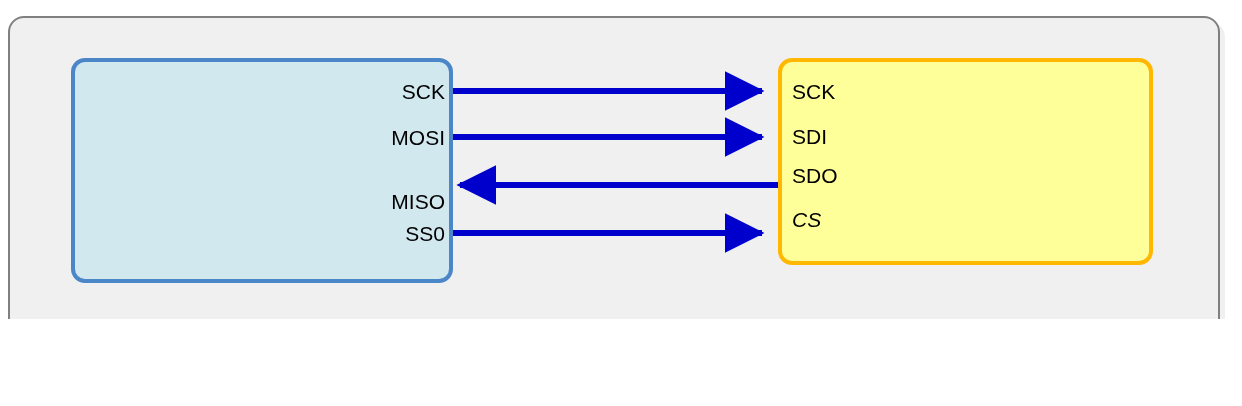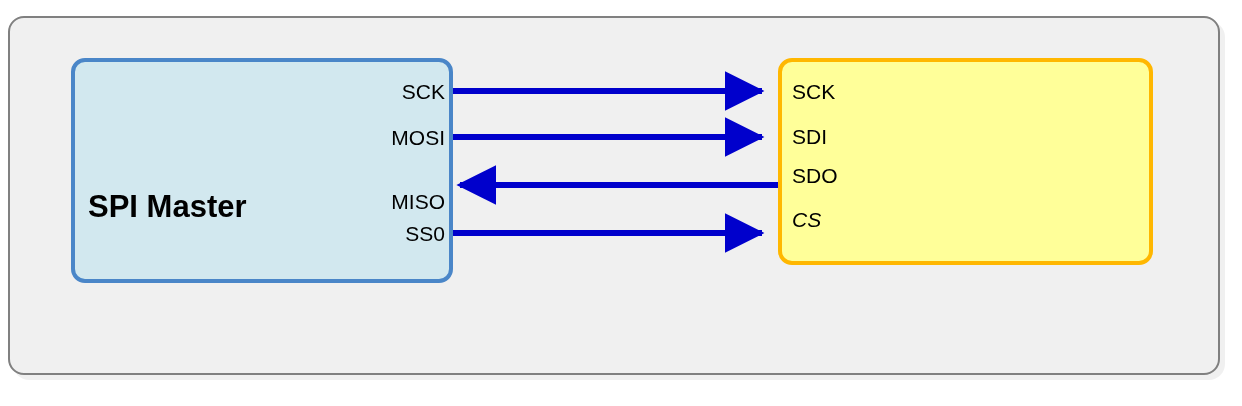--- a/index.html
+++ b/index.html
@@ -3,21 +3,21 @@
 <meta charset="utf-8">
 <style>
   html, body {
     margin: 0;
     padding: 0;
     background: #ffffff;
   }
   #canvas {
     position: relative;
     width: 1242px;
-    height: 406px;
+    height: 319px;
     background: #ffffff;
     font-family: "Liberation Sans", sans-serif;
     overflow: hidden;
   }
 
   
   .outer-frame {
     position: absolute;
     left: 8px;
     top: 16px;
@@ -140,21 +140,20 @@
     <div class="pin-label pin-left" style="top:223px;">SS0</div>
   </div>
 
   <div class="slave-pins">
     <div class="pin-label pin-right" style="top:81px;">SCK</div>
     <div class="pin-label pin-right" style="top:126px;">SDI</div>
     <div class="pin-label pin-right" style="top:165px;">SDO</div>
     <div class="pin-label pin-right" style="top:209px;font-style:italic;">CS</div>
   </div>
 
-  <div class="device-title master-title">SPI Master</div>
 
   <svg class="wires" viewBox="0 0 1242 406" xmlns="http://www.w3.org/2000/svg">
     <defs>
       <marker id="arrow-right" markerWidth="7" markerHeight="7" refX="6.2" refY="3.5" orient="0" markerUnits="strokeWidth">
         <path d="M0,0.2 L6.6,3.5 L0,6.8 Z" fill="#0000cc"></path>
       </marker>
       <marker id="arrow-left" markerWidth="7" markerHeight="7" refX="0.6" refY="3.5" orient="0" markerUnits="strokeWidth">
         <path d="M6.6,0.2 L0,3.5 L6.6,6.8 Z" fill="#0000cc"></path>
       </marker>
     </defs>

